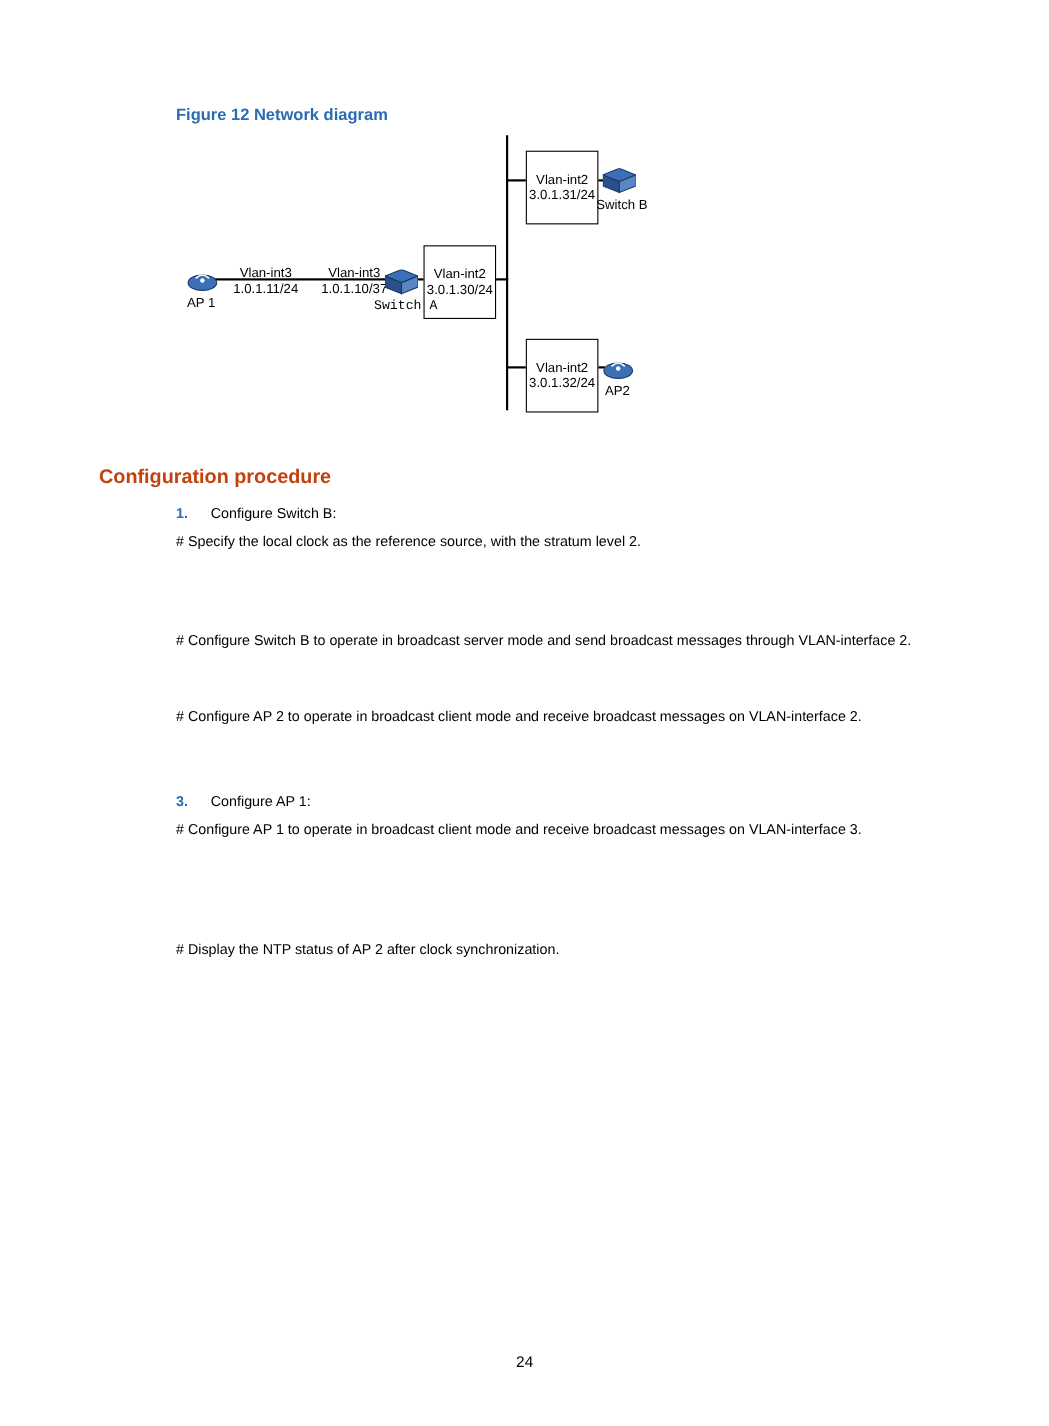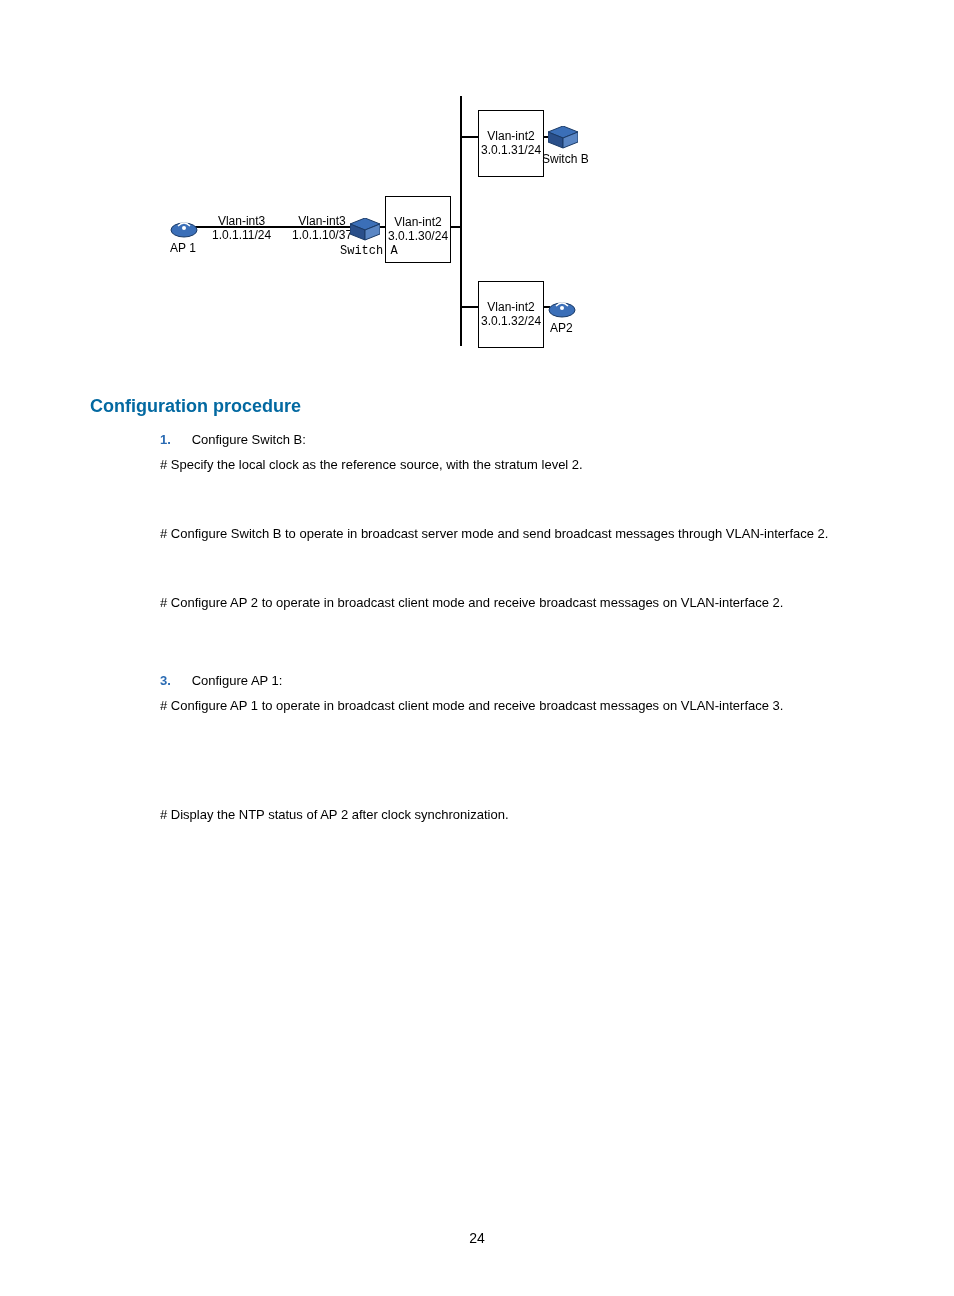--- a/index.html
+++ b/index.html
@@ -63,21 +63,21 @@
   }
   .switch-icon svg { display:block; }
   .ap-icon {
     position: absolute;
     width: 28px;
     height: 20px;
   }
   .ap-icon svg { display:block; }
   
   .section-heading {
-    color: #0369a1;
+    color: #c2410c;
     font-weight: bold;
     font-size: 18px;
     margin: 30px 0 14px 0;
   }
   .content {
     margin-left: 70px;
     font-size: 13px;
     line-height: 1.45;
     color: #000;
   }
@@ -105,20 +105,21 @@
     left: 0;
     text-align: center;
     font-size: 14px;
   }
 </style>
 </head>
 <body>
 
 <div class="page">
 
+  <div class="figure-caption">Figure 12 Network diagram</div>
 
   <div class="diagram-wrap">
 
     <div class="vline" style="left:300px; top:0; height:250px;"></div>
 
     <div class="hline" style="left:30px; top:130px; width:272px;"></div>
 
     <div class="hline" style="left:300px; top:40px; width:90px;"></div>
 
     <div class="hline" style="left:300px; top:210px; width:90px;"></div>
@@ -182,21 +183,21 @@
   </div>
 
   <div class="section-heading">Configuration procedure</div>
 
   <div class="content">
 
     <div class="step">
       <span class="step-num">1.</span>
       <span>Configure Switch B:</span>
     </div>
-    <div class="para" style="margin-bottom:50px;"># Specify the local clock as the reference source, with the stratum level 2.</div>
+    <div class="para" style="margin-bottom:71px;"># Specify the local clock as the reference source, with the stratum level 2.</div>
     <div class="para" style="margin-bottom:50px;"># Configure Switch B to operate in broadcast server mode and send broadcast messages through VLAN-interface 2.</div>
 
     <div class="para" style="margin-bottom:60px;"># Configure AP 2 to operate in broadcast client mode and receive broadcast messages on VLAN-interface 2.</div>
 
     <div class="step">
       <span class="step-num">3.</span>
       <span>Configure AP 1:</span>
     </div>
     <div class="para" style="margin-bottom:90px;"># Configure AP 1 to operate in broadcast client mode and receive broadcast messages on VLAN-interface 3.</div>
 

